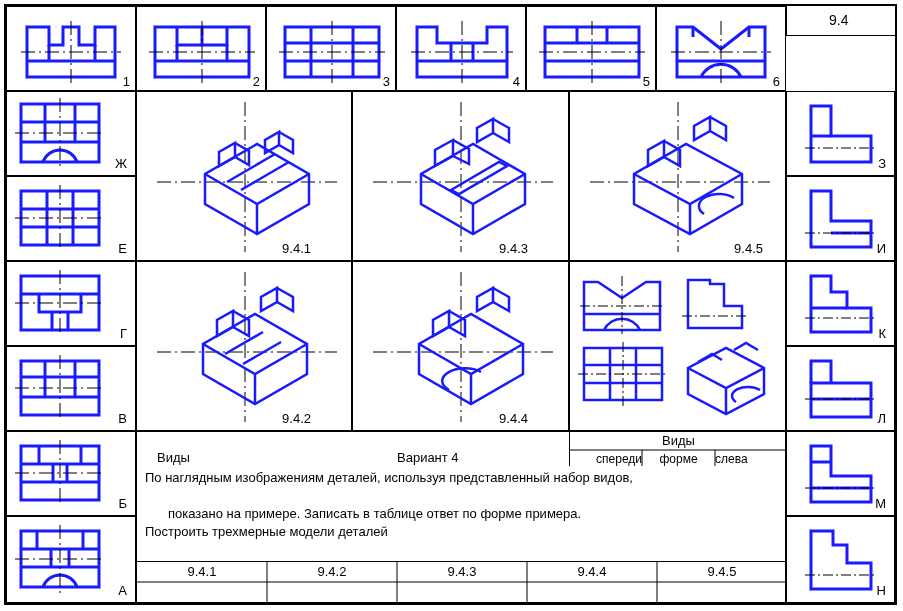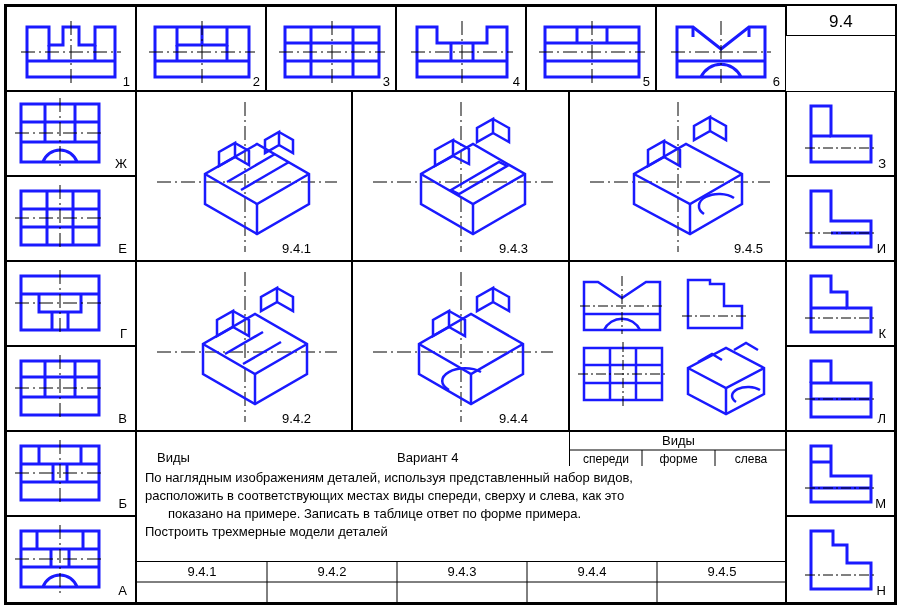--- a/index.html
+++ b/index.html
@@ -155,21 +155,21 @@
         <line x1="36" y1="20" x2="36" y2="30"></line>
         <line x1="92" y1="20" x2="92" y2="30"></line>
       </g>
       <line class="axis" x1="14" y1="45" x2="114" y2="45"></line>
       <line class="axis" x1="64" y1="14" x2="64" y2="76"></line>
     </svg>
     <span class="lbl" style="right:5px; bottom:1px;">6</span>
   </div>
 
   <div class="cell" style="left:780px; top:0px; width:109px; height:30px; border-top:none; border-right:none;">
-    <span class="lbl" style="left:42px; top:6px; font-size:17px;">9.4</span>
+    <span class="lbl" style="left:42px; top:6px; font-size:14px;">9.4</span>
   </div>
 
   <div class="cell" style="left:0px; top:85px; width:130px; height:85px;">
     <svg width="110" height="85">
       <g class="pt">
         <rect x="14" y="12" width="78" height="58"></rect>
         <line x1="14" y1="30" x2="92" y2="30"></line>
         <line x1="14" y1="50" x2="92" y2="50"></line>
         <line x1="38" y1="12" x2="38" y2="50"></line>
         <line x1="68" y1="12" x2="68" y2="50"></line>
@@ -461,36 +461,35 @@
   </div>
 
   <div class="cell" style="left:563px; top:425px; width:217px; height:55px;">
     <svg width="217" height="55" style="position:absolute;left:0;top:0;">
       <line class="thin" x1="0" y1="18" x2="217" y2="18"></line>
       <line class="thin" x1="0" y1="36" x2="217" y2="36"></line>
       <line class="thin" x1="72" y1="18" x2="72" y2="55"></line>
       <line class="thin" x1="145" y1="18" x2="145" y2="55"></line>
     </svg>
     <span class="lbl" style="left:0; top:1px; width:217px; text-align:center;">Виды</span>
-    <span class="lbl" style="left:0; top:20px; width:72px; text-align:center; font-size:12px;">спереди</span>
+    <span class="lbl" style="left:0; top:20px; width:72px; text-align:right; font-size:12px;">спереди</span>
     <span class="lbl" style="left:72px; top:20px; width:73px; text-align:center; font-size:12px;">форме</span>
-    <span class="lbl" style="left:145px; top:20px; width:72px; text-align:center; font-size:12px;">слева</span>
+    <span class="lbl" style="left:145px; top:20px; width:72px; text-align:left; font-size:12px;">слева</span>
     <span class="lbl" style="left:0; top:38px; width:72px; text-align:center;">6</span>
     <span class="lbl" style="left:72px; top:38px; width:73px; text-align:center;">Е</span>
     <span class="lbl" style="left:145px; top:38px; width:72px; text-align:center;">Н</span>
   </div>
 
   <div class="cell" style="left:130px; top:425px; width:433px; height:55px; border-bottom:none; border-right:none;">
     <span class="lbl" style="left:20px; top:18px;">Виды</span>
     <span class="lbl" style="left:260px; top:18px;">Вариант 4</span>
   </div>
 
   <div class="cell" style="left:130px; top:460px; width:650px; height:110px; border-top:none;">
     <span class="lbl" style="left:8px; top:4px; white-space:nowrap;">По наглядным изображениям деталей, используя представленный набор видов,</span>
-    <span class="lbl" style="left:8px; top:22px; white-space:nowrap;">расположить в соответствующих местах виды спереди, сверху и слева, как это</span>
     <span class="lbl" style="left:8px; top:40px; white-space:nowrap;margin-left:23px;">показано на примере. Записать в таблице ответ по форме  примера.</span>
     <span class="lbl" style="left:8px; top:58px; white-space:nowrap;">Построить трехмерные модели деталей</span>
   </div>
 
   <div class="cell" style="left:130px; top:555px; width:650px; height:42px;">
     <svg width="650" height="42" style="position:absolute;left:0;top:0;">
       <line class="thin" x1="0" y1="20" x2="650" y2="20"></line>
       <line class="thin" x1="130" y1="0" x2="130" y2="42"></line>
       <line class="thin" x1="260" y1="0" x2="260" y2="42"></line>
       <line class="thin" x1="390" y1="0" x2="390" y2="42"></line>

